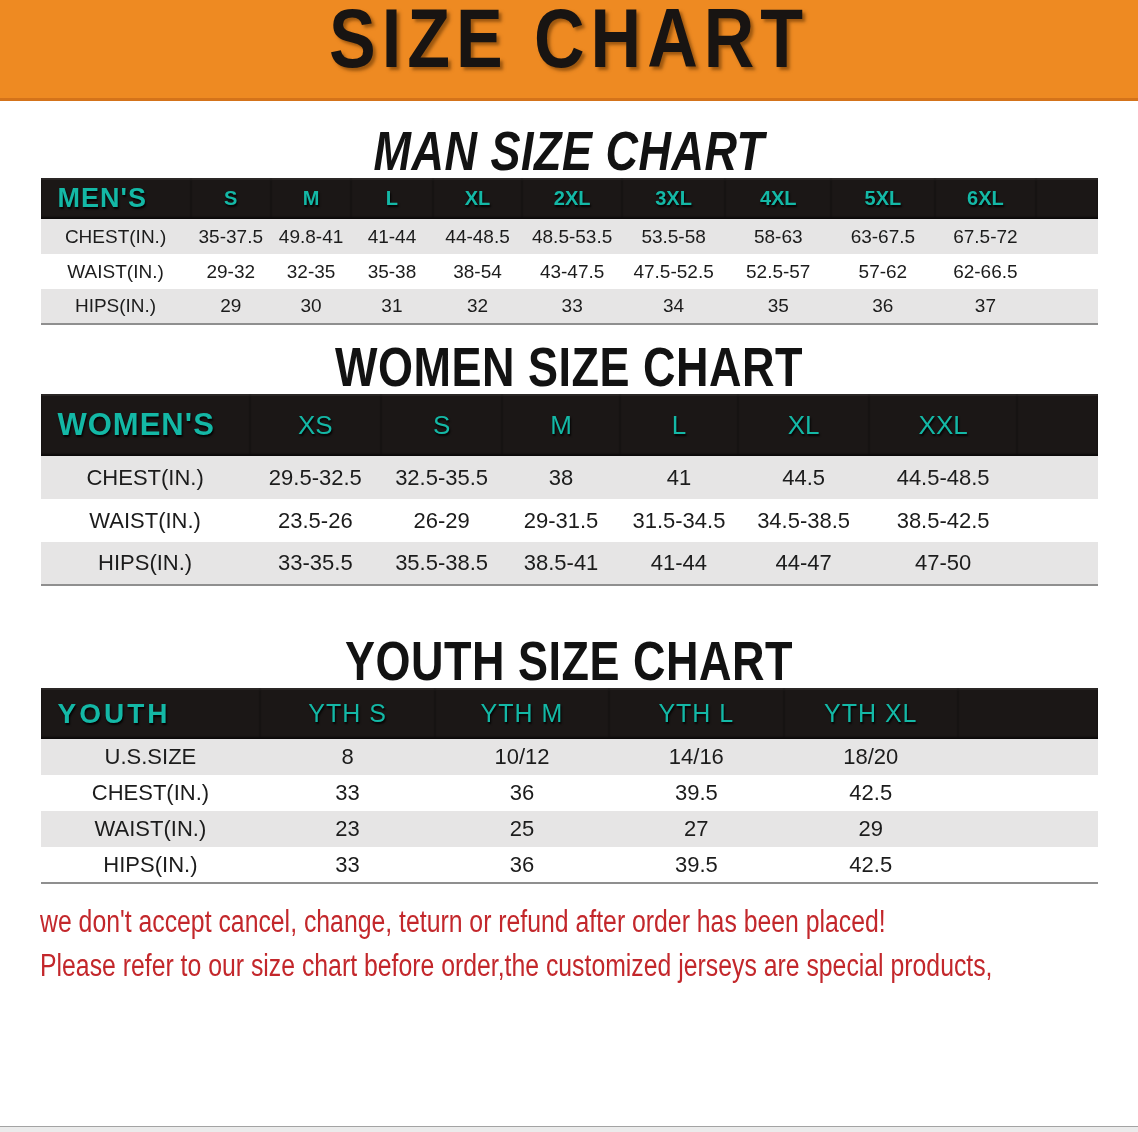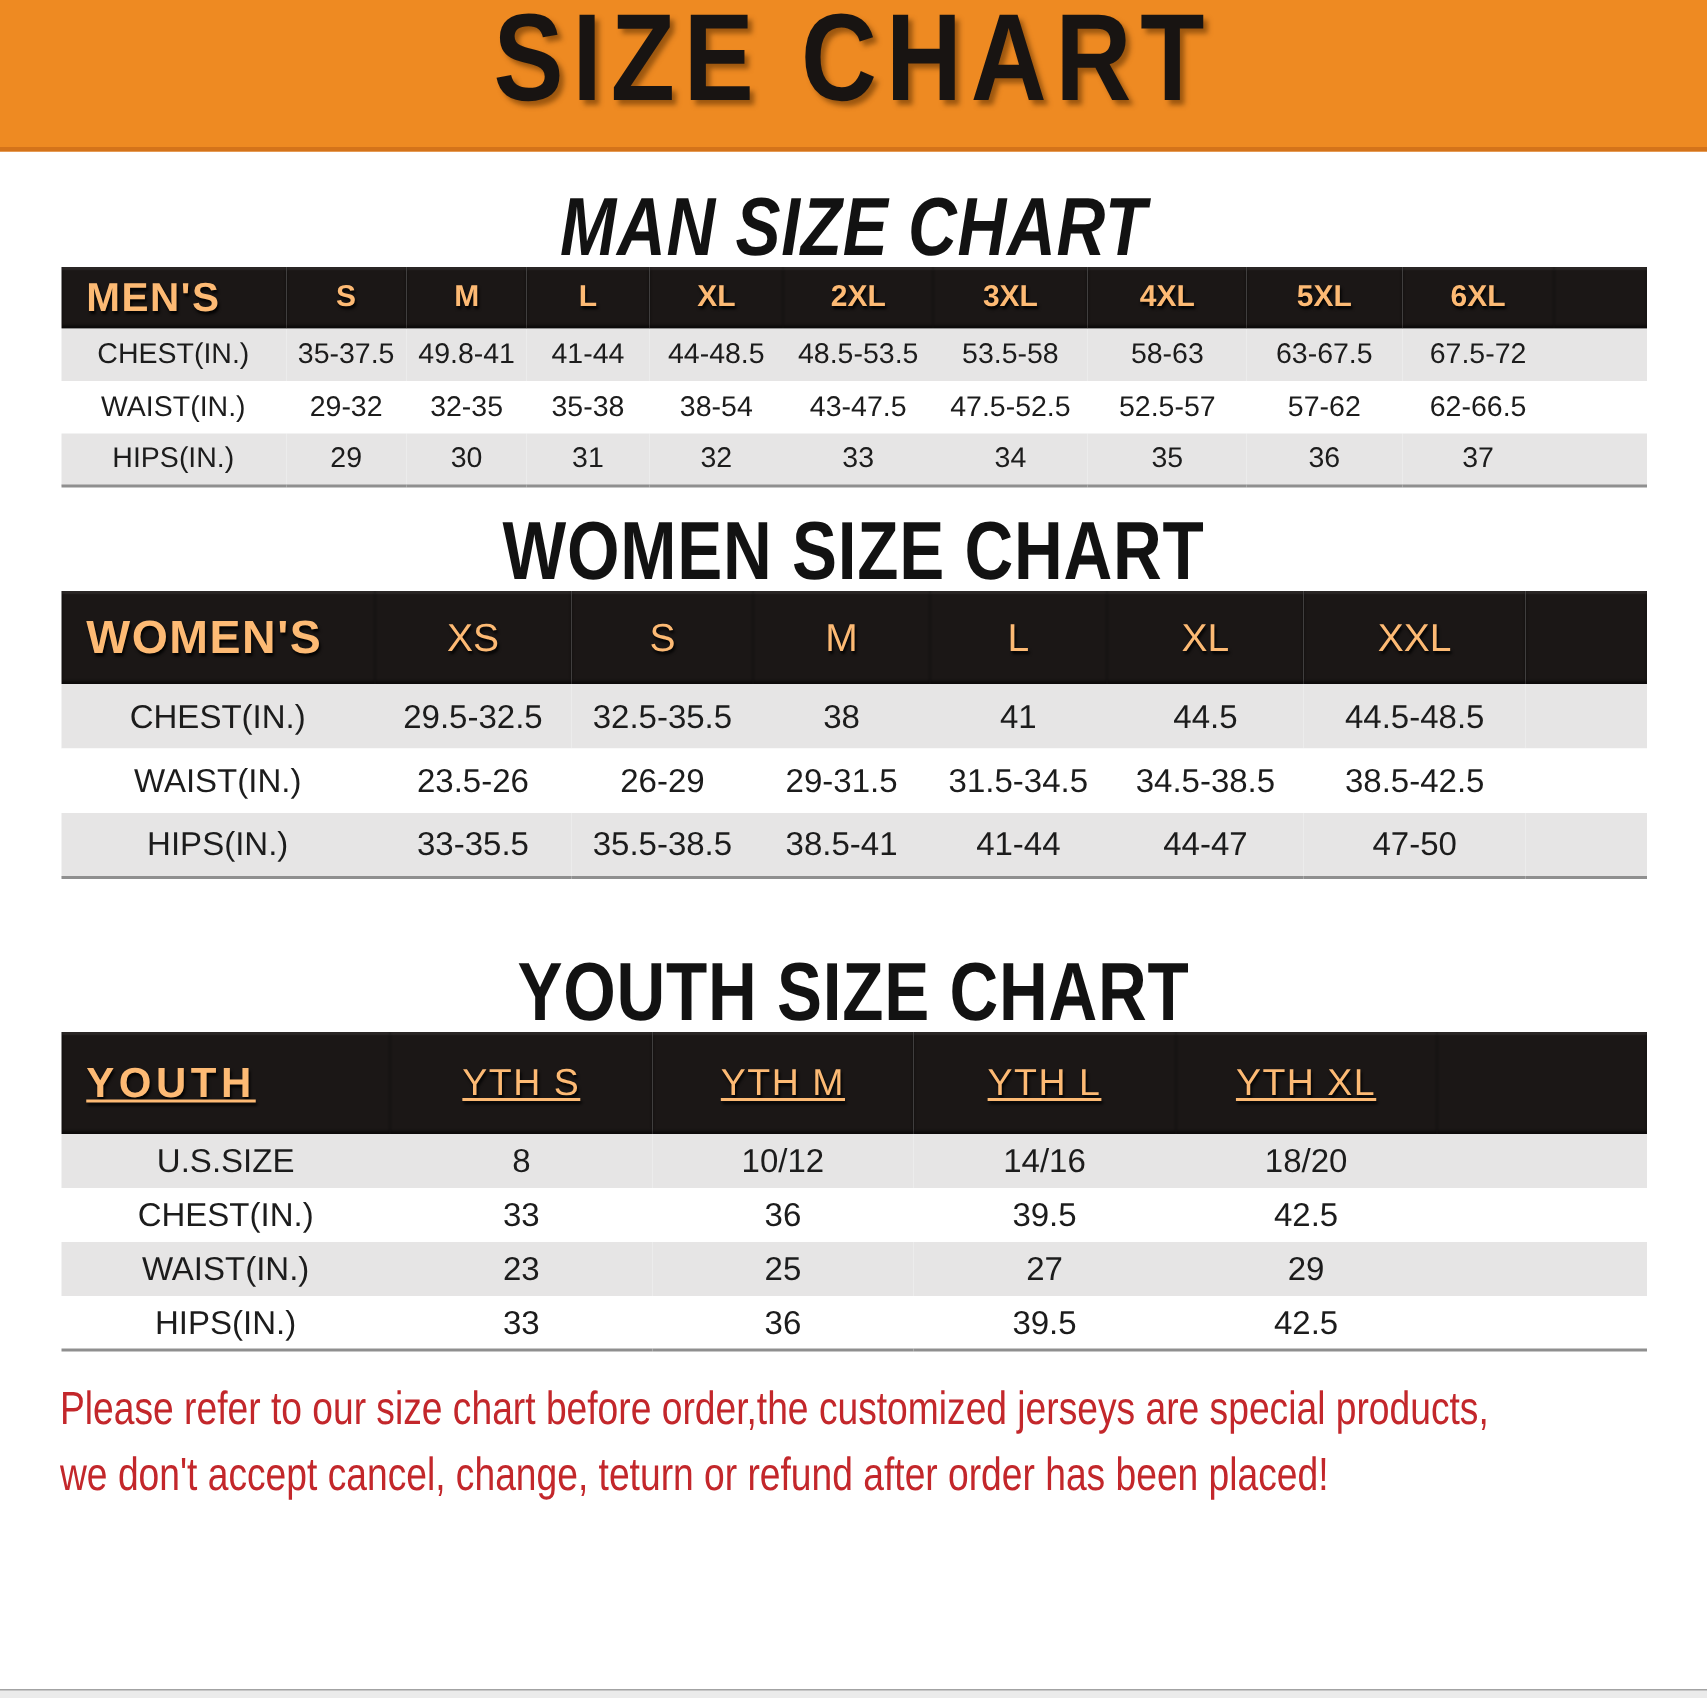--- a/index.html
+++ b/index.html
@@ -33,39 +33,39 @@
     border-bottom:2px solid #8f8f8f;
   }
   .t-men{margin-top:26px;}
   .t-women{margin-top:22px;}
   .t-youth{margin-top:24px;}
   .size-table th,.size-table td{
     text-align:center;font-weight:normal;padding:0;color:#1c1c1c;
     white-space:nowrap;overflow:visible;
   }
   .size-table thead th{
-    background:#1b1716;color:#fdba74;
+    background:#1b1716;color:#14b8a6;
     text-shadow:1px 2px 2px rgba(0,0,0,0.9);
     box-shadow:inset 0 2px 1px rgba(255,255,255,0.07), inset 0 -2px 2px rgba(0,0,0,0.6);
   }
   .size-table thead th.corner{text-align:left;padding-left:17px;font-weight:bold;}
   .size-table tbody tr:nth-child(odd){background:#e6e5e5;}
   .size-table tbody tr:nth-child(even){background:#ffffff;}
   
   .t-men thead th{height:41px;font-size:20px;font-weight:600;}
   .t-men thead th.corner{font-size:27px;font-weight:bold;letter-spacing:1px;}
   .t-men tbody tr{height:35px;}
   .t-men tbody th,.t-men tbody td{font-size:19px;}
   
   .t-women thead th{height:62px;font-size:26px;font-weight:400;}
   .t-women thead th.corner{font-size:31px;font-weight:bold;letter-spacing:1px;}
   .t-women tbody tr{height:43px;}
   .t-women tbody th,.t-women tbody td{font-size:22px;}
   
-  .t-youth thead th{height:68px;font-size:25px;font-weight:400;letter-spacing:1px;text-decoration:underline;}
+  .t-youth thead th{height:51px;font-size:25px;font-weight:400;letter-spacing:1px;}
   .t-youth thead th.corner{font-size:28px;font-weight:bold;letter-spacing:3px;}
   .t-youth tbody tr{height:36px;}
   .t-youth tbody th,.t-youth tbody td{font-size:22px;}
   
   .disclaimer{margin:16px 0 0 40px;color:#c3272b;}
   .disclaimer .line{line-height:44px;height:44px;}
   .disclaimer .line>span{
     display:inline-block;white-space:nowrap;transform:scaleX(0.8);
     transform-origin:left center;font-size:31px;font-weight:500;
   }
@@ -270,20 +270,20 @@
         <td>36</td>
         <td>39.5</td>
         <td>42.5</td>
         <td class="spacer"></td>
       </tr>
     </tbody>
   </table>
 
 <div class="disclaimer">
   <div class="line">
+    <span>we don't accept cancel, change, teturn or refund after order has been placed!</span>
+  </div>
+  <div class="line">
     <span>Please refer to our size chart before order,the customized jerseys are special products,</span>
   </div>
-  <div class="line">
-    <span>we don't accept cancel, change, teturn or refund after order has been placed!</span>
-  </div>
 </div>
 
 <div class="bottom-strip"></div>
 
 </body></html>

